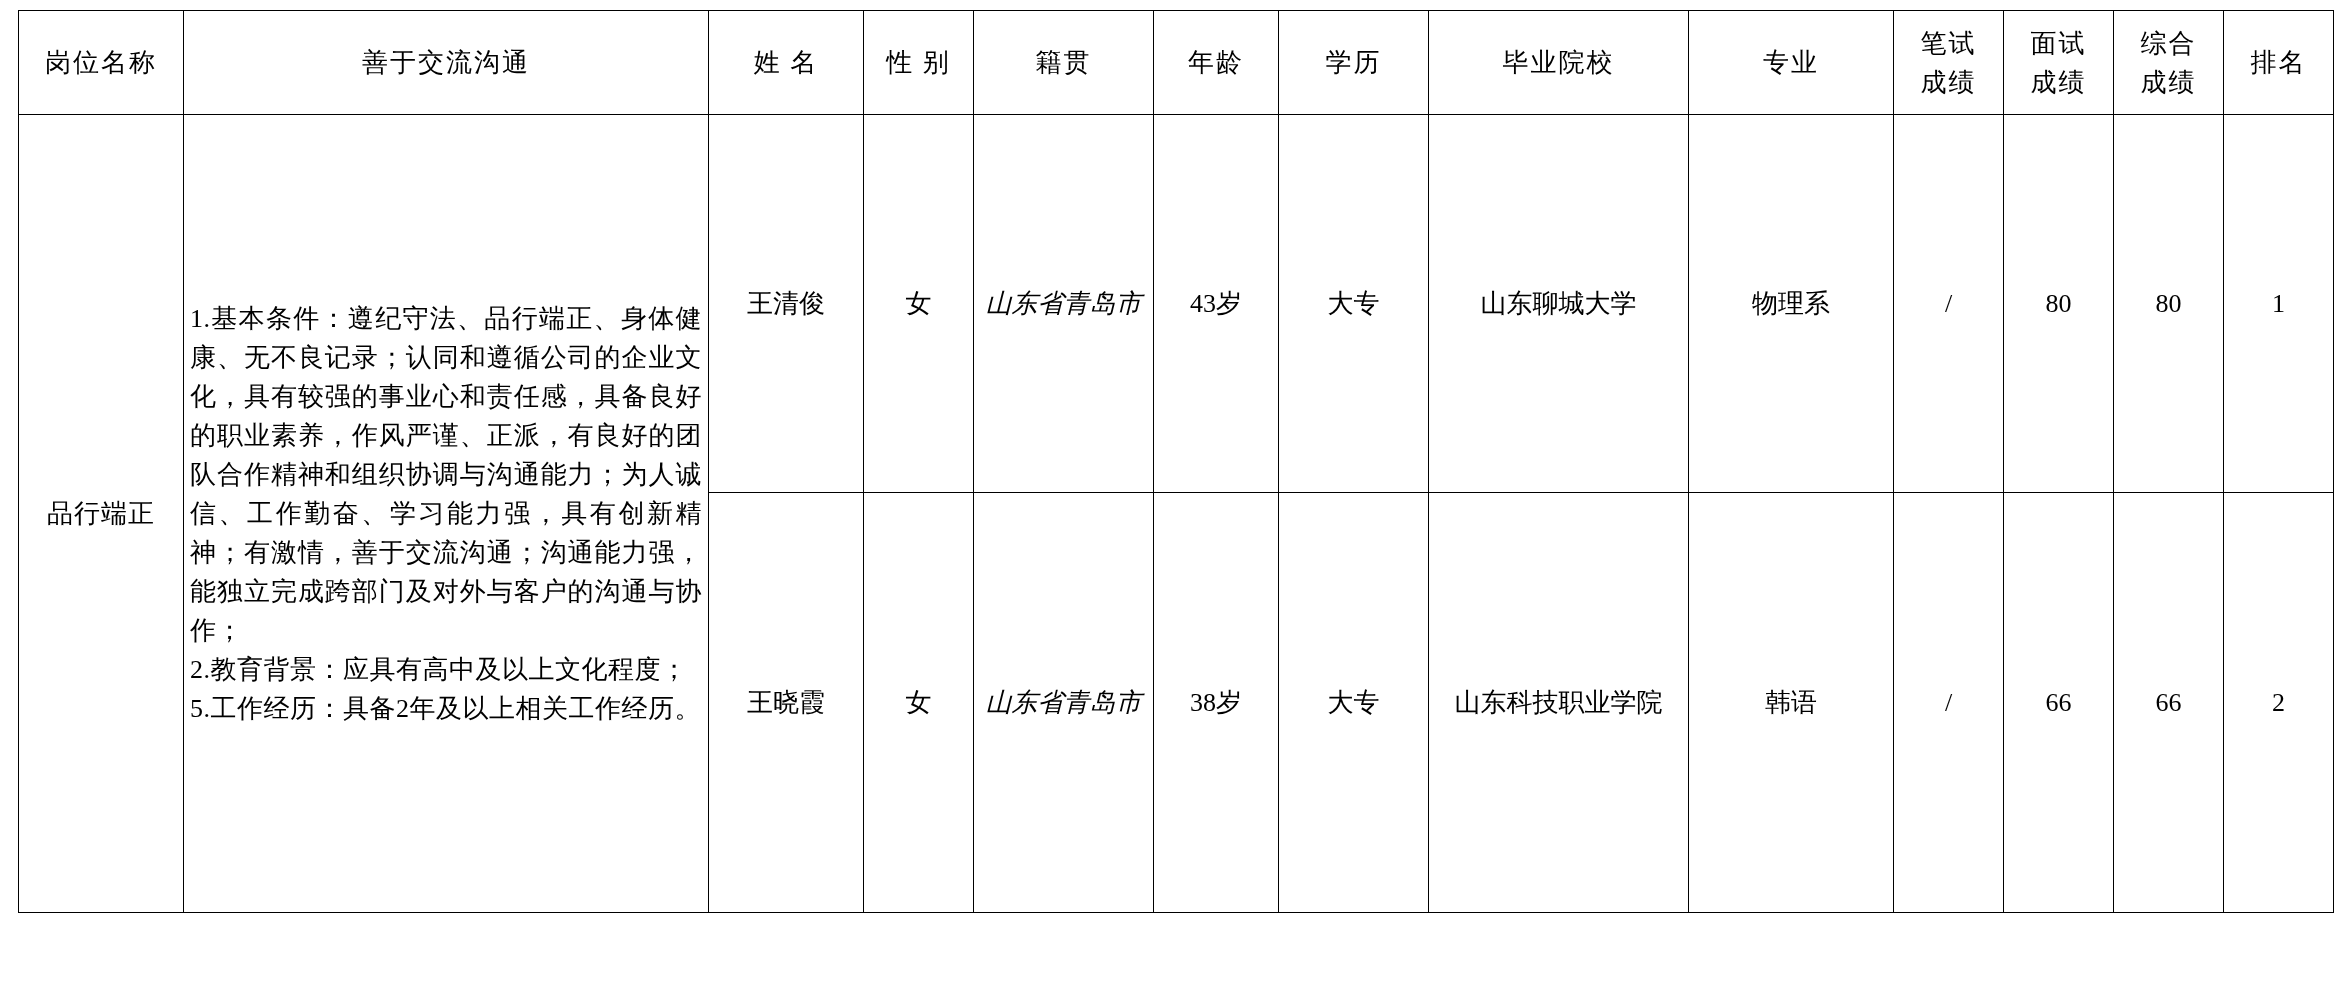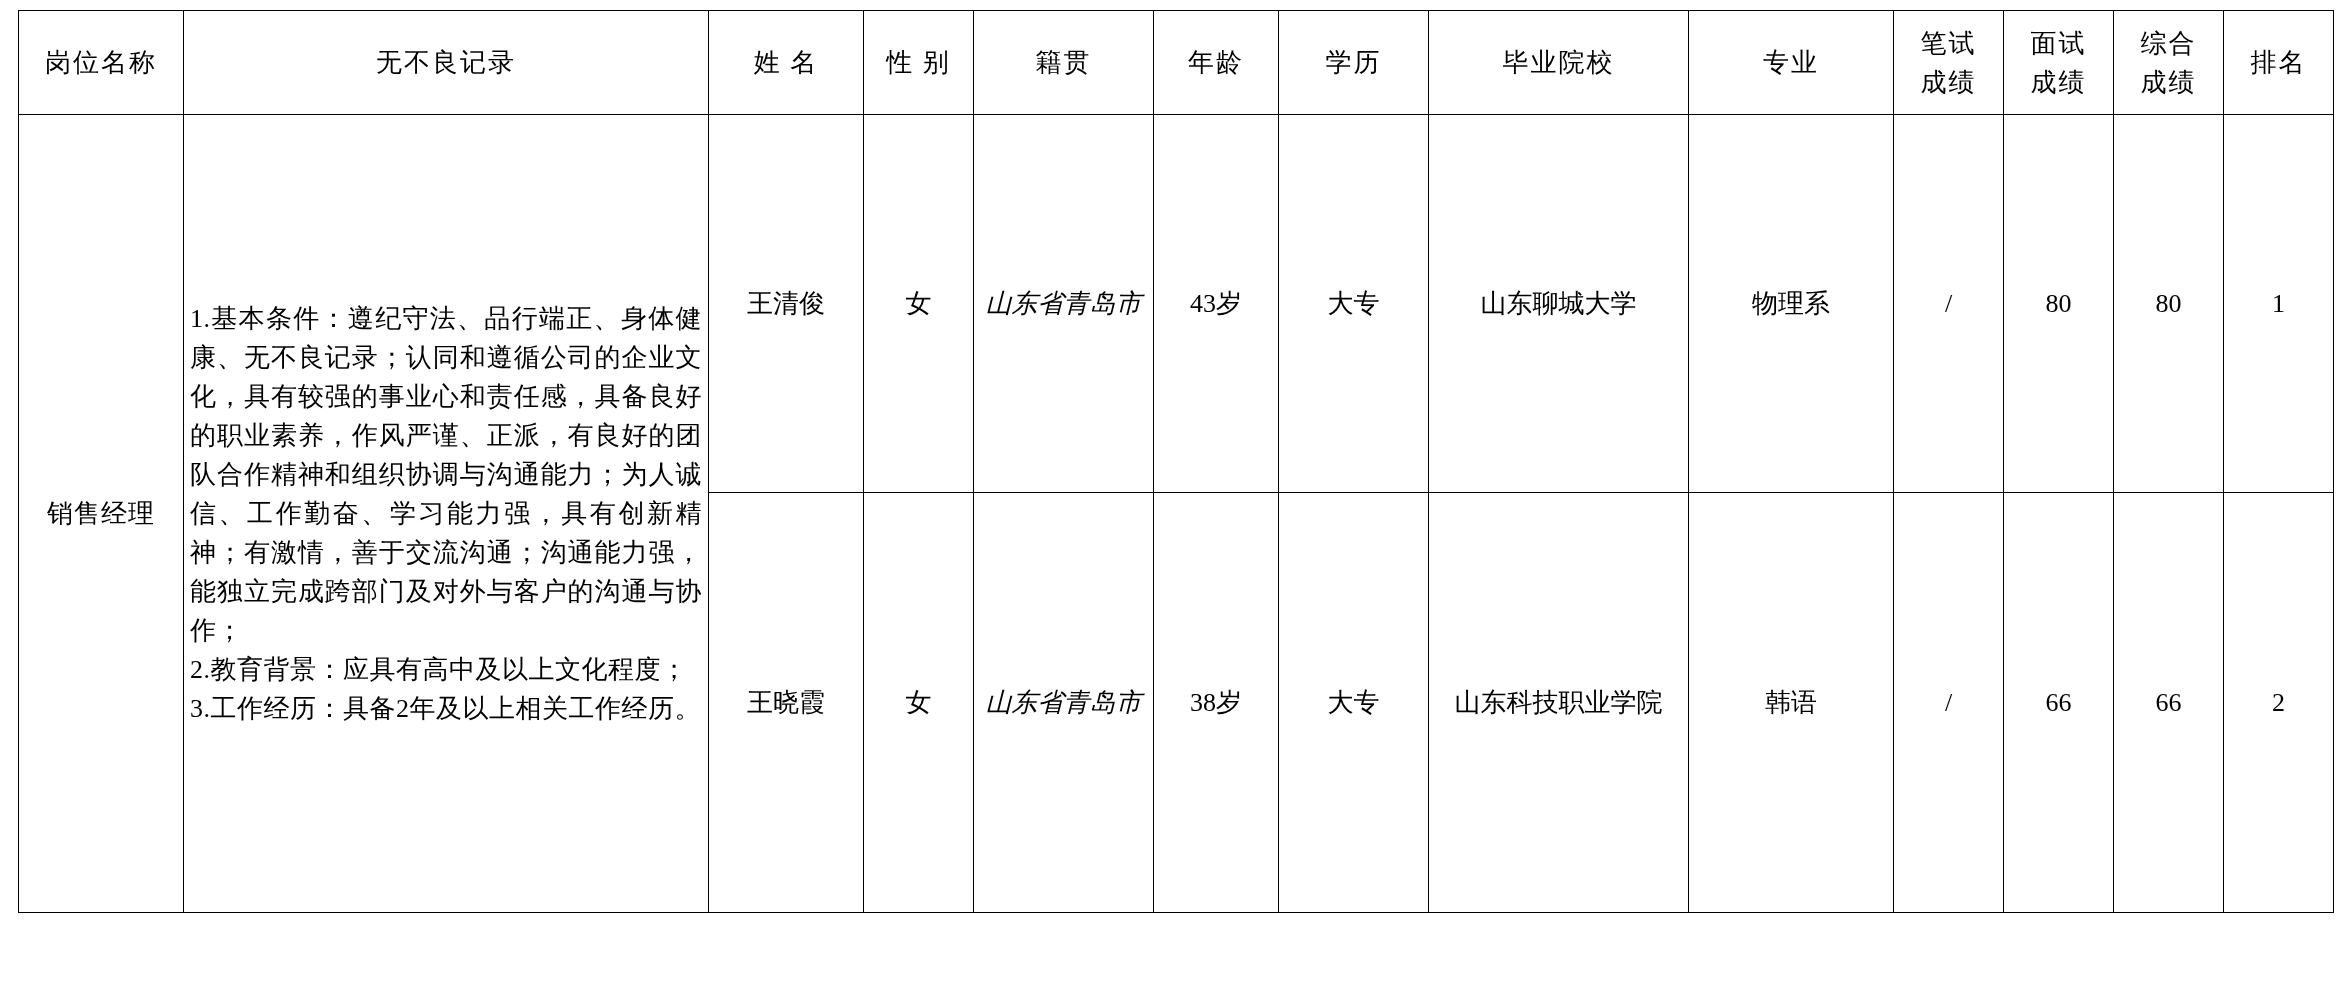--- a/index.html
+++ b/index.html
@@ -111,21 +111,21 @@
       <col class="col-school">
       <col class="col-major">
       <col class="col-written">
       <col class="col-intv">
       <col class="col-total">
       <col class="col-rank">
     </colgroup>
     <thead>
       <tr>
         <th>岗位名称</th>
-        <th>无不良记录</th>
+        <th>善于交流沟通</th>
         <th>姓 名</th>
         <th>性 别</th>
         <th>籍贯</th>
         <th>年龄</th>
         <th>学历</th>
         <th>毕业院校</th>
         <th>专业</th>
         <th class="hdr-2line">
           <div>笔试</div>
           <div>成绩</div>
@@ -136,25 +136,25 @@
         </th>
         <th class="hdr-2line">
           <div>综合</div>
           <div>成绩</div>
         </th>
         <th>排名</th>
       </tr>
     </thead>
     <tbody>
       <tr class="row-1">
-        <td class="post-cell" rowspan="2">销售经理</td>
+        <td class="post-cell" rowspan="2">品行端正</td>
         <td class="req-cell" rowspan="2">
           <p>1.基本条件：遵纪守法、品行端正、身体健康、无不良记录；认同和遵循公司的企业文化，具有较强的事业心和责任感，具备良好的职业素养，作风严谨、正派，有良好的团队合作精神和组织协调与沟通能力；为人诚信、工作勤奋、学习能力强，具有创新精神；有激情，善于交流沟通；沟通能力强，能独立完成跨部门及对外与客户的沟通与协作；</p>
           <p>2.教育背景：应具有高中及以上文化程度；</p>
-          <p>3.工作经历：具备2年及以上相关工作经历。</p>
+          <p>5.工作经历：具备2年及以上相关工作经历。</p>
         </td>
         <td class="cell-center">王清俊</td>
         <td class="cell-center">女</td>
         <td class="cell-center origin-cell">山东省青岛市</td>
         <td class="cell-center">43岁</td>
         <td class="cell-center">大专</td>
         <td class="cell-center school-cell">山东聊城大学</td>
         <td class="cell-center">物理系</td>
         <td class="cell-center slash">/</td>
         <td class="cell-center">80</td>

